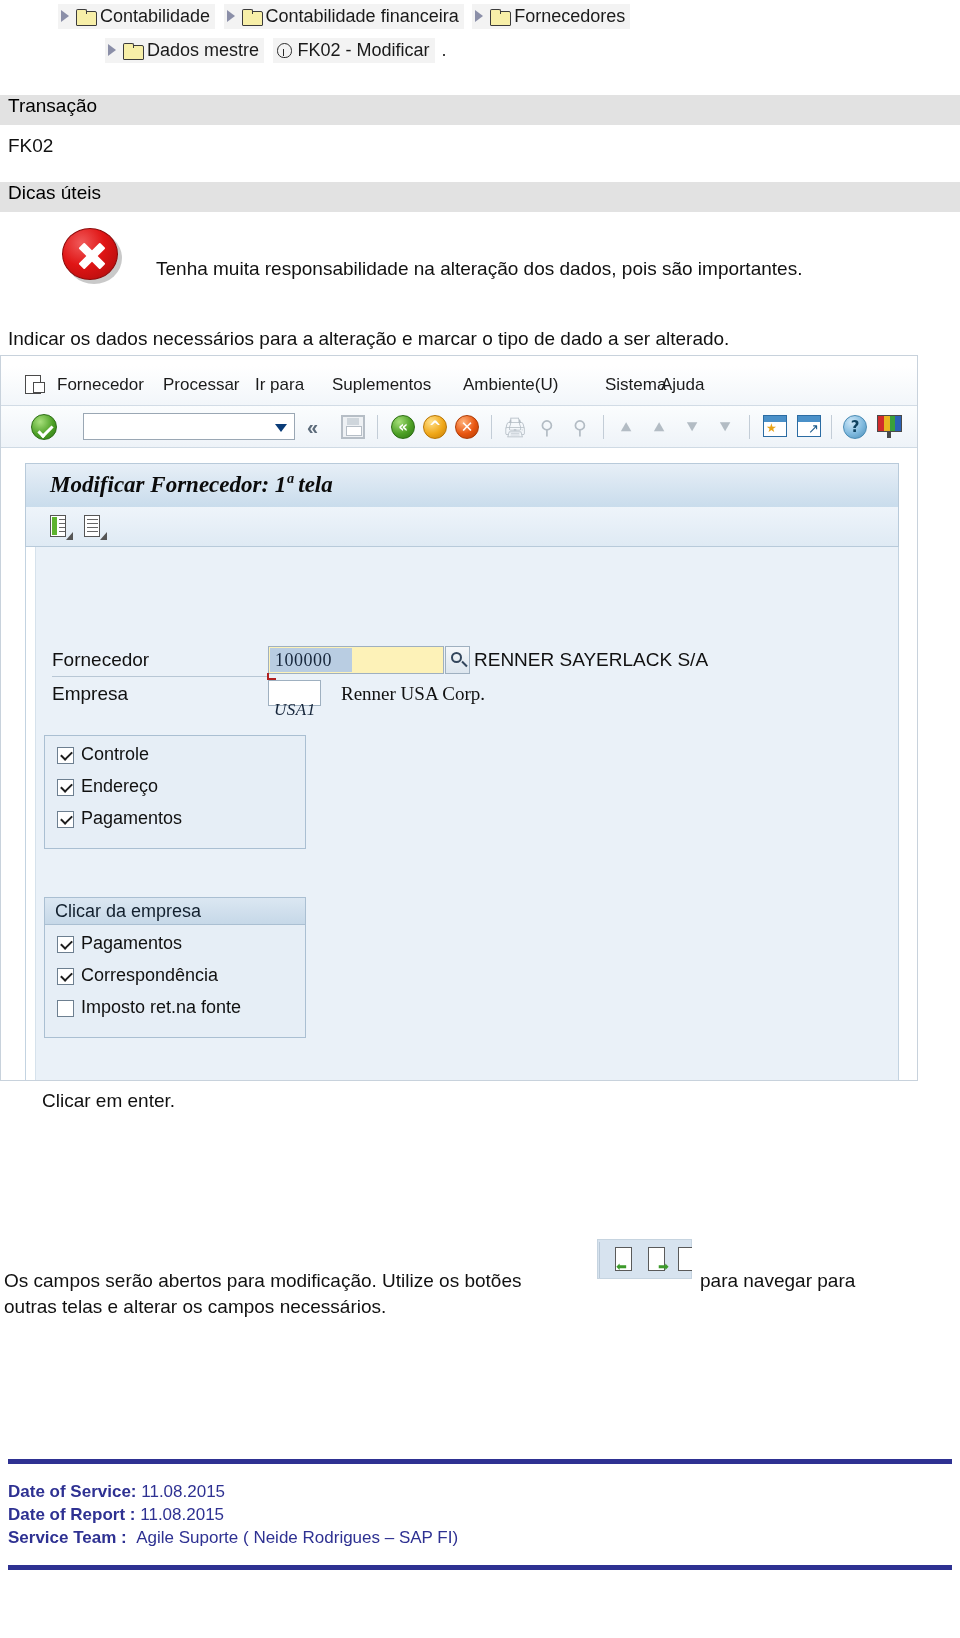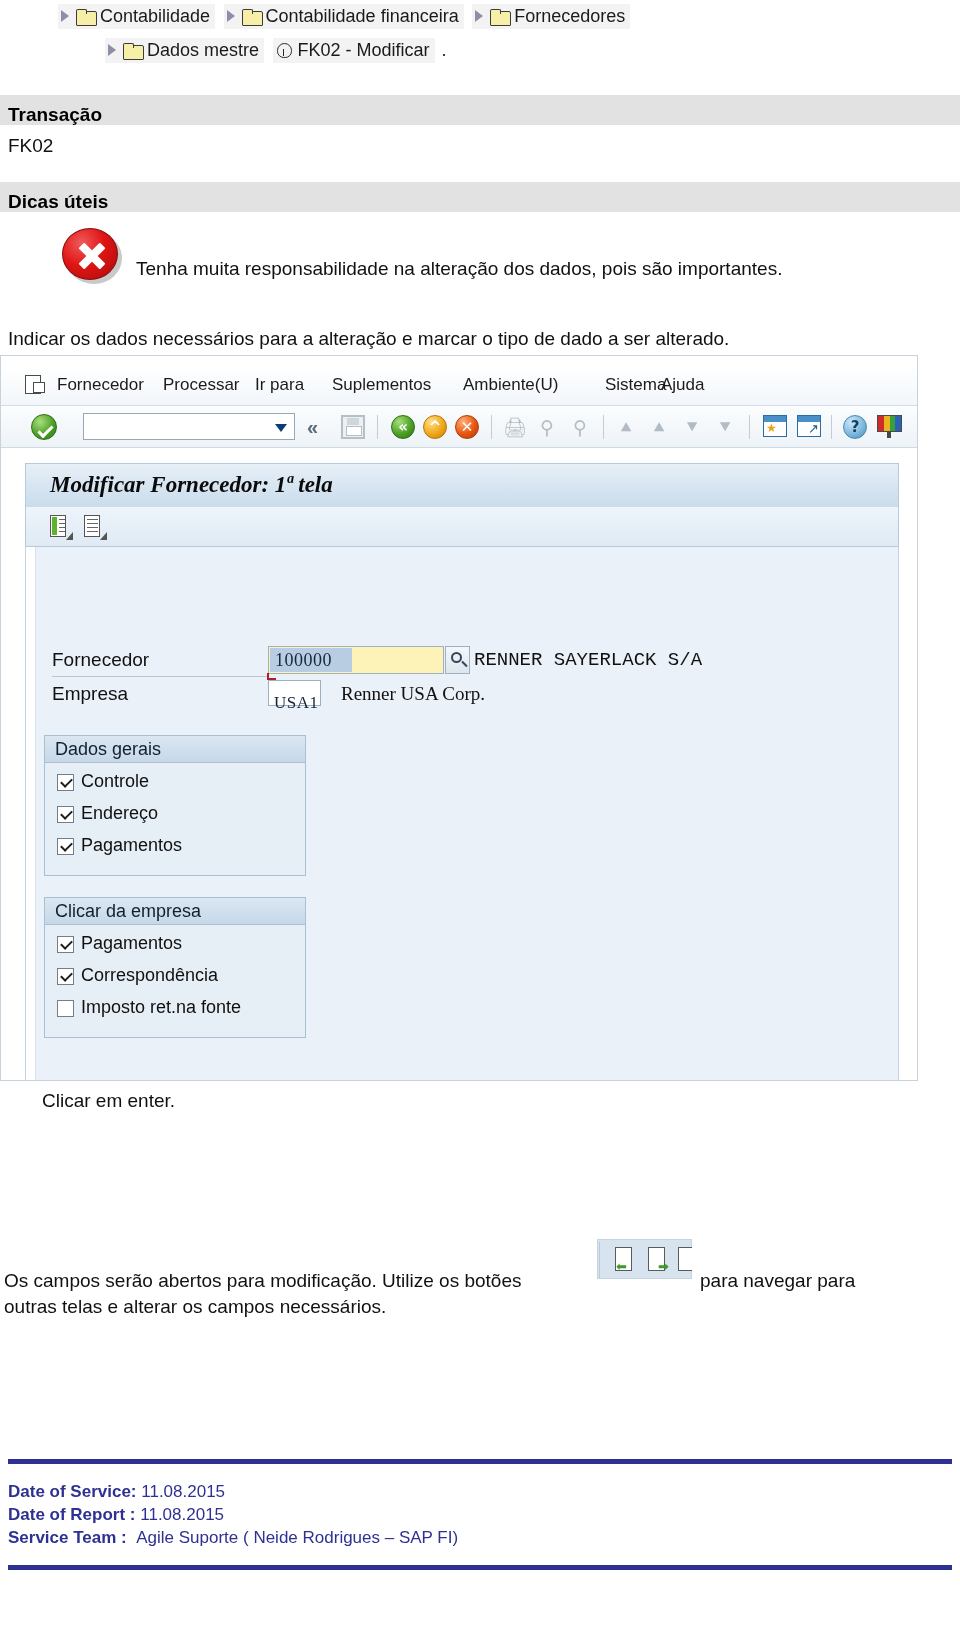--- a/index.html
+++ b/index.html
@@ -63,22 +63,22 @@
   }
   .diamond-ico:after{
     content:""; position:absolute; left:7px; top:7px; width:1.5px;height:7px;
     background:#2a2a2a;
   }
 
   
   .sec-head{
     position:absolute; left:0; width:960px; height:30px;
     background:#e2e2e2;
-    font-weight:bold; font-size:19px; color:#000;
-    padding:9px 0 0 8px;
+    font-weight:normal; font-size:19px; color:#000;
+    padding:0 0 0 8px;
   }
   .plain-text{
     position:absolute; font-size:19px; color:#111;
   }
 
   
   .err-ico{
     position:absolute; left:60px; top:226px; width:64px; height:58px;
   }
   .err-ico .shadow{
@@ -249,29 +249,29 @@
   .srch-btn .lens{
     position:absolute; left:5px; top:5px; width:11px;height:11px;
     border:2px solid #33465c; border-radius:50%;
   }
   .srch-btn .hdl{
     position:absolute; left:15px; top:16px; width:7px;height:2px; background:#33465c;
     transform:rotate(45deg);
   }
   .vend-name{
     position:absolute; left:448px; top:102px; font-size:19px; color:#111;
-    font-family:Liberation Mono, monospace;
+    font-family:Liberation Sans, sans-serif;
   }
   .inp-cc{
     position:absolute; left:242px; top:133px; width:53px; height:26px;
     background:#ffffff; border:1px solid #9fb0c0;
   }
   .inp-cc .txt{
-    position:absolute; left:5px; top:12px; font-size:17px; color:#15253a;
-    font-family:"Liberation Serif", serif; letter-spacing:.5px;
+    position:absolute; left:5px; top:19px; font-size:17px; color:#15253a;
+    font-family:"Liberation Serif", serif; letter-spacing:.5px;font-style:italic;
   }
   .cc-name{
     position:absolute; left:315px; top:136px; font-size:19px; color:#111;
     font-family:"Liberation Serif", serif;
   }
 
   
   .grp{
     position:absolute; left:18px; width:262px;
     background:#e6eef6; border:1px solid #aabfd2;
@@ -353,21 +353,21 @@
 
 <div class="sec-head" style="top:182px;">Dicas úteis</div>
 
 <div class="err-ico">
   <div class="shadow"></div>
   <div class="ball">
       <div class="x1"></div>
       <div class="x2"></div>
     </div>
 </div>
-<div class="plain-text" style="left:136px; top:258px;">Tenha muita responsabilidade na alteração dos dados, pois são importantes.</div>
+<div class="plain-text" style="left:156px; top:258px;">Tenha muita responsabilidade na alteração dos dados, pois são importantes.</div>
 <div class="plain-text" style="left:8px; top:328px;">Indicar os dados necessários para a alteração e marcar o tipo de dado a ser alterado.</div>
 
 <div class="sap">
 
   <div class="sap-menubar">
     <div class="menu-doc-ico"></div>
     <div class="menu-item" style="left:56px;">Fornecedor</div>
     <div class="menu-item" style="left:162px;">Processar</div>
     <div class="menu-item" style="left:254px;">Ir para</div>
     <div class="menu-item" style="left:331px;">Suplementos</div>
@@ -464,21 +464,20 @@
     </div>
     <div class="vend-name">RENNER SAYERLACK S/A</div>
 
     <div class="fld-label" style="left:26px; top:136px;">Empresa</div>
     <div class="inp-cc">
       <div class="txt">USA1</div>
     </div>
     <div class="cc-name">Renner USA Corp.</div>
 
     <div class="grp" style="top:188px;">
-      <div class="grp-head">Dados gerais</div>
       <div class="grp-body">
         <div class="cb-row">
           <span class="cb checked"></span>
           <span class="cb-lbl">Controle</span>
         </div>
         <div class="cb-row">
           <span class="cb checked"></span>
           <span class="cb-lbl">Endereço</span>
         </div>
         <div class="cb-row">

